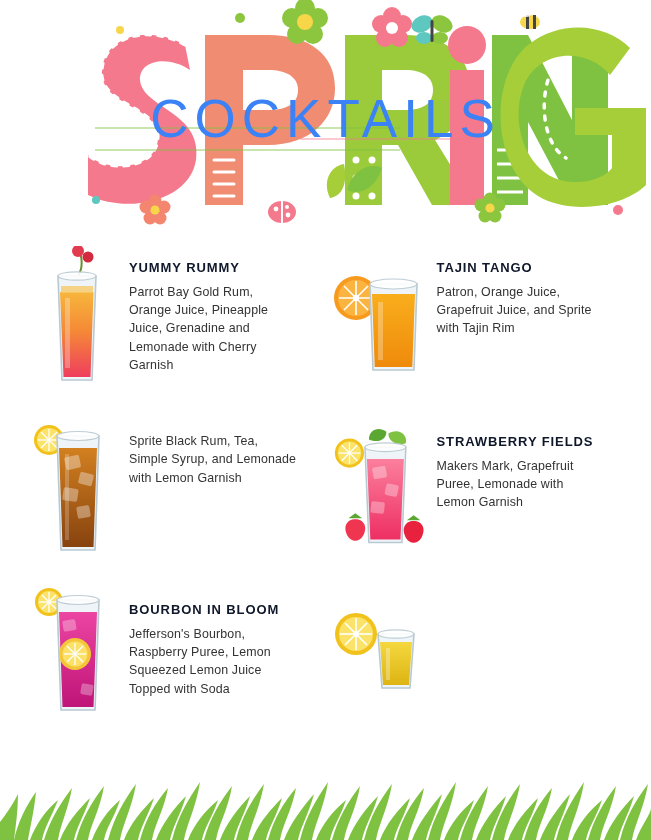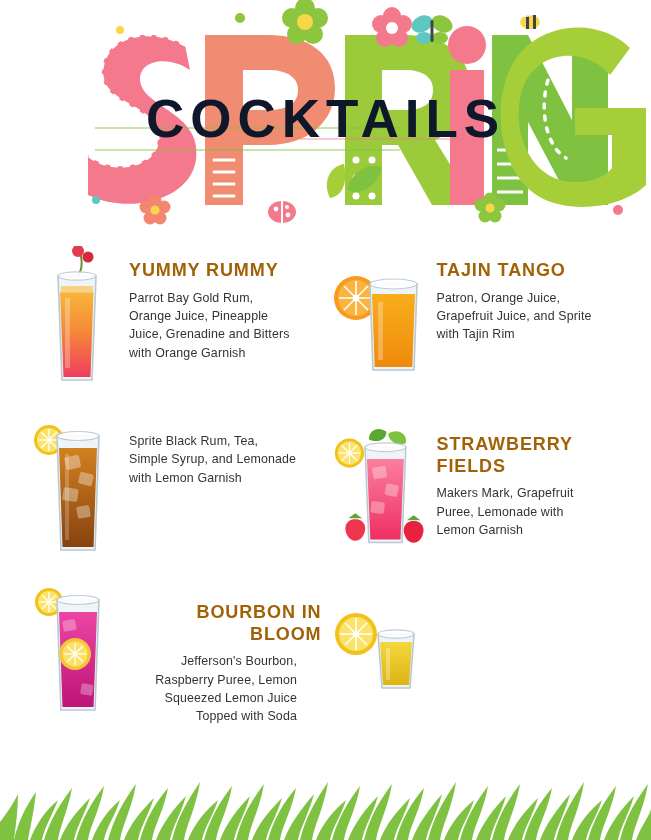--- a/index.html
+++ b/index.html
@@ -27,23 +27,23 @@
   }
   .header svg { position: absolute; top: 0; left: 0; }
   .title-overlay {
     position: absolute;
     top: 92px;
     left: 0;
     width: 651px;
     text-align: center;
     font-size: 53px;
     letter-spacing: 6px;
-    color: #0f172a;
+    color: #3b82f6;
     font-family: "Liberation Sans", sans-serif;
-    font-weight: 700;
+    font-weight: 400;
     line-height: 1;
   }
 
   
   .grid {
     position: absolute;
     top: 240px;
     left: 0;
     width: 651px;
     padding: 0 18px;
@@ -60,24 +60,24 @@
   }
   .glass-wrap {
     width: 105px;
     flex: 0 0 105px;
     display: flex;
     justify-content: center;
     align-items: flex-start;
   }
   .info { flex: 1 1 auto; padding-left: 2px; }
   .drink-name {
-    font-size: 18px;
+    font-size: 13px;
     font-weight: bold;
     letter-spacing: 0.9px;
-    color: #a16207;
+    color: #0f172a;
     margin: 0 0 7px 0;
     line-height: 1.2;
     text-transform: uppercase;
   }
   .drink-desc {
     font-size: 12.4px;
     color: #333333;
     line-height: 1.48;
     letter-spacing: 0.15px;
     margin: 0;
@@ -93,21 +93,21 @@
   .row1 .cell:nth-child(1) .info { padding-top: 20px; }
   .row1 .cell:nth-child(2) .glass-wrap { padding-top: 12px; }
   .row1 .cell:nth-child(2) .info { padding-top: 20px; }
 
   .row2 .cell:nth-child(1) .glass-wrap { padding-top: 6px; }
   .row2 .cell:nth-child(1) .info { padding-top: 20px; }
   .row2 .cell:nth-child(2) .glass-wrap { padding-top: 10px; }
   .row2 .cell:nth-child(2) .info { padding-top: 22px; }
 
   .row3 .cell:nth-child(1) .glass-wrap { padding-top: 4px; }
-  .row3 .cell:nth-child(1) .info { padding-top: 18px; text-align: right; }
+  .row3 .cell:nth-child(1) .info { padding-top: 18px; }
   .row3 .cell:nth-child(2) .glass-wrap { padding-top: 16px; }
   .row3 .cell:nth-child(2) .info { padding-top: 18px; }
 
   
   .grass {
     position: absolute;
     bottom: 0;
     left: 0;
     width: 651px;
     height: 70px;
@@ -283,21 +283,21 @@
 
             <path d="M26 30 L30 134 L60 134 L64 30 Z" fill="#eef4f7" stroke="#b9c9d2" stroke-width="1.6"></path>
             <path d="M28 46 L31.5 131 L58.5 131 L61.5 46 Z" fill="url(#g1)"></path>
             <path d="M29 40 L61 40 L61 47 L29 47 Z" fill="#f7c96a" opacity="0.8"></path>
             <ellipse cx="45" cy="30" rx="19" ry="4.2" fill="#ffffff" opacity="0.9" stroke="#b9c9d2" stroke-width="1.2"></ellipse>
             <rect x="33" y="52" width="5" height="70" fill="#ffffff" opacity="0.28"></rect>
           </svg>
         </div>
         <div class="info">
           <div class="drink-name">YUMMY RUMMY</div>
-          <div class="drink-desc">Parrot Bay Gold Rum, Orange Juice, Pineapple Juice, Grenadine and Bitters with Orange Garnish</div>
+          <div class="drink-desc">Parrot Bay Gold Rum, Orange Juice, Pineapple Juice, Grenadine and Lemonade with Cherry Garnish</div>
         </div>
       </div>
 
       <div class="cell">
         <div class="glass-wrap">
           <svg width="100" height="130" viewBox="0 0 100 130">
             <defs>
               <linearGradient id="g2" x1="0" y1="0" x2="0" y2="1">
                 <stop offset="0%" stop-color="#f9ae1c"></stop>
                 <stop offset="100%" stop-color="#ef8a0c"></stop>

